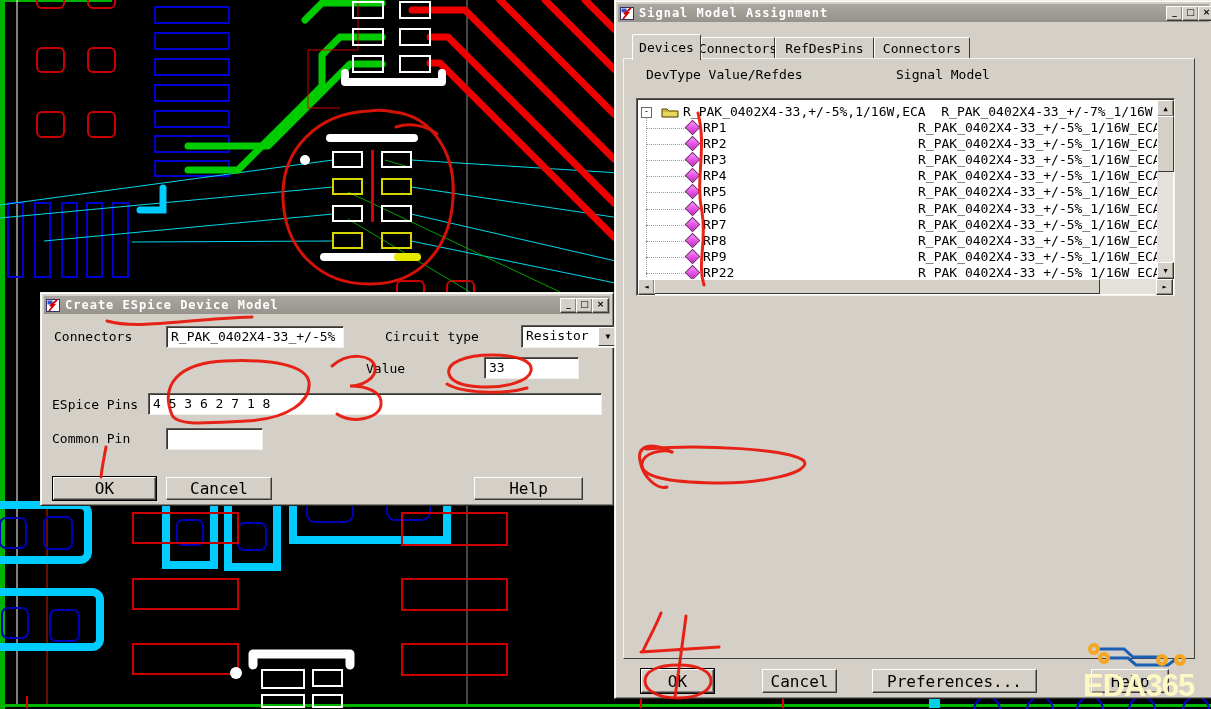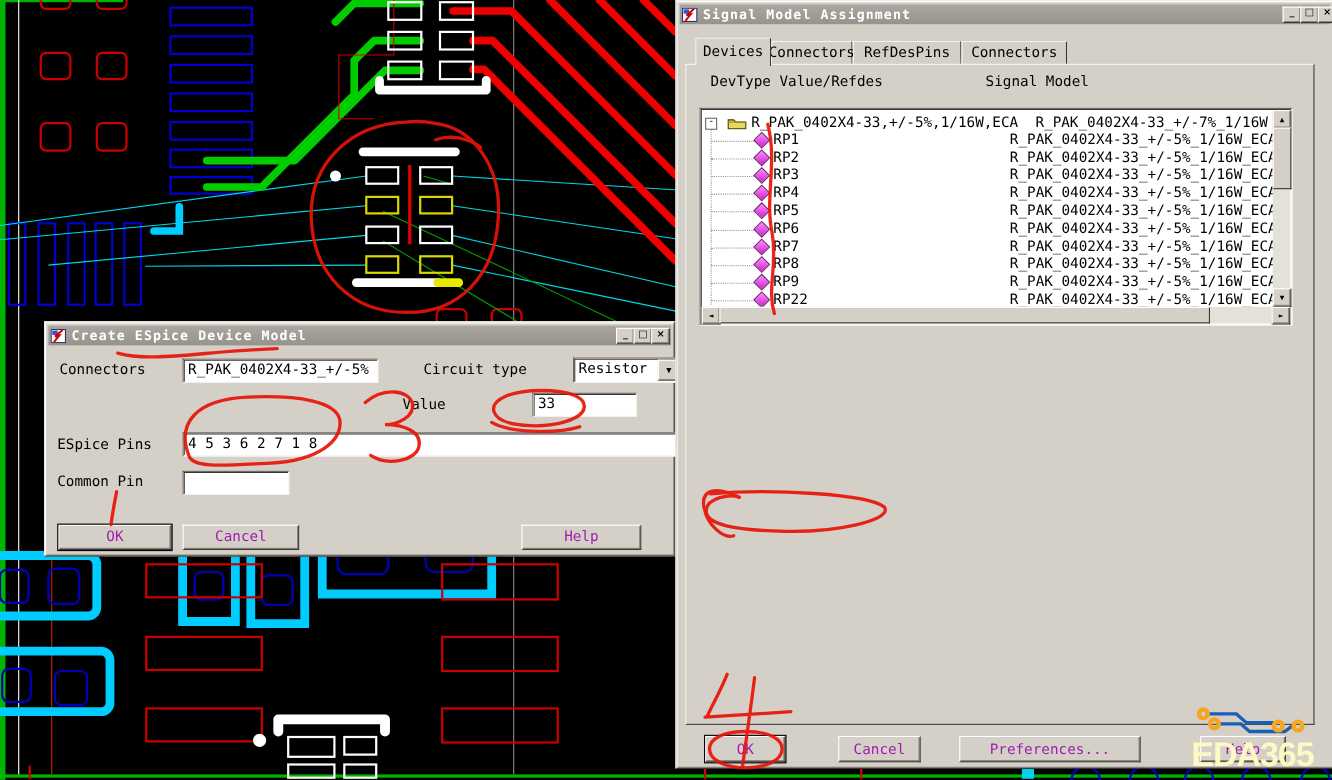--- a/index.html
+++ b/index.html
@@ -18,21 +18,21 @@
             display:flex;align-items:center;padding-left:2px;}
   .ttext{color:#fff;font-weight:bold;font-size:12px;letter-spacing:1px;white-space:nowrap;}
   .appicon{width:15px;height:13px;margin-right:4px;flex:0 0 auto;}
   .winbtn{position:absolute;top:5px;width:15px;height:13px;background:#d4d0c8;
           border-top:1px solid #fff;border-left:1px solid #fff;
           border-right:1px solid #3a3834;border-bottom:1px solid #3a3834;
           box-shadow:inset -1px -1px 0 #8a867e;
           font:bold 9px "DejaVu Sans",sans-serif;text-align:center;line-height:11px;color:#000;}
 
   .lbl{position:absolute;font-size:13px;color:#000;white-space:nowrap;}
-  .b{position:absolute;background:#d4d0c8;font-size:13px;color:#a21caf;
+  .b{position:absolute;background:#d4d0c8;font-size:16px;color:#000000;
      display:flex;align-items:center;justify-content:center;white-space:nowrap;
      border-top:1px solid #fff;border-left:1px solid #fff;
      border-right:1px solid #3a3834;border-bottom:1px solid #3a3834;
      box-shadow:inset -1px -1px 0 #8a867e;}
   .b.def{outline:1px solid #000;}
   .sunk{position:absolute;background:#fff;
         border-top:1px solid #5e5a54;border-left:1px solid #5e5a54;
         border-bottom:1px solid #f2f0ea;border-right:1px solid #f2f0ea;
         box-shadow:inset 1px 1px 0 #383632;}
   .field{font-size:13px;color:#000;padding:2px 0 0 4px;white-space:nowrap;overflow:hidden;}
@@ -266,21 +266,21 @@
     <div class="lbl" style="left:325px;top:36px;margin-left:19px;">Circuit type</div>
     <div class="sunk combo" style="left:439px;top:32px;width:97px;height:21px;margin-left:41px;">
       <span class="val">Resistor</span>
       <span class="drop">▼</span>
     </div>
 
     <div class="lbl" style="left:325px;top:68px;">Value</div>
     <div class="sunk field" style="left:443px;top:64px;width:89px;height:18px;">33</div>
 
     <div class="lbl" style="left:11px;top:104px;">ESpice Pins</div>
-    <div class="sunk field" style="left:125px;top:100px;width:448px;height:18px;">4 5 3 6 2 7 1 8</div>
+    <div class="sunk field" style="left:107px;top:100px;width:448px;height:18px;">4 5 3 6 2 7 1 8</div>
 
     <div class="lbl" style="left:11px;top:138px;">Common Pin</div>
     <div class="sunk field" style="left:125px;top:135px;width:91px;height:18px;"></div>
 
     <div class="b def" style="left:12px;top:184px;width:101px;height:21px;">OK</div>
     <div class="b" style="left:125px;top:184px;width:104px;height:21px;">Cancel</div>
     <div class="b" style="left:433px;top:184px;width:107px;height:21px;">Help</div>
   </div>
 
   <div class="win" style="left:614px;top:0;width:597px;height:697px;">

